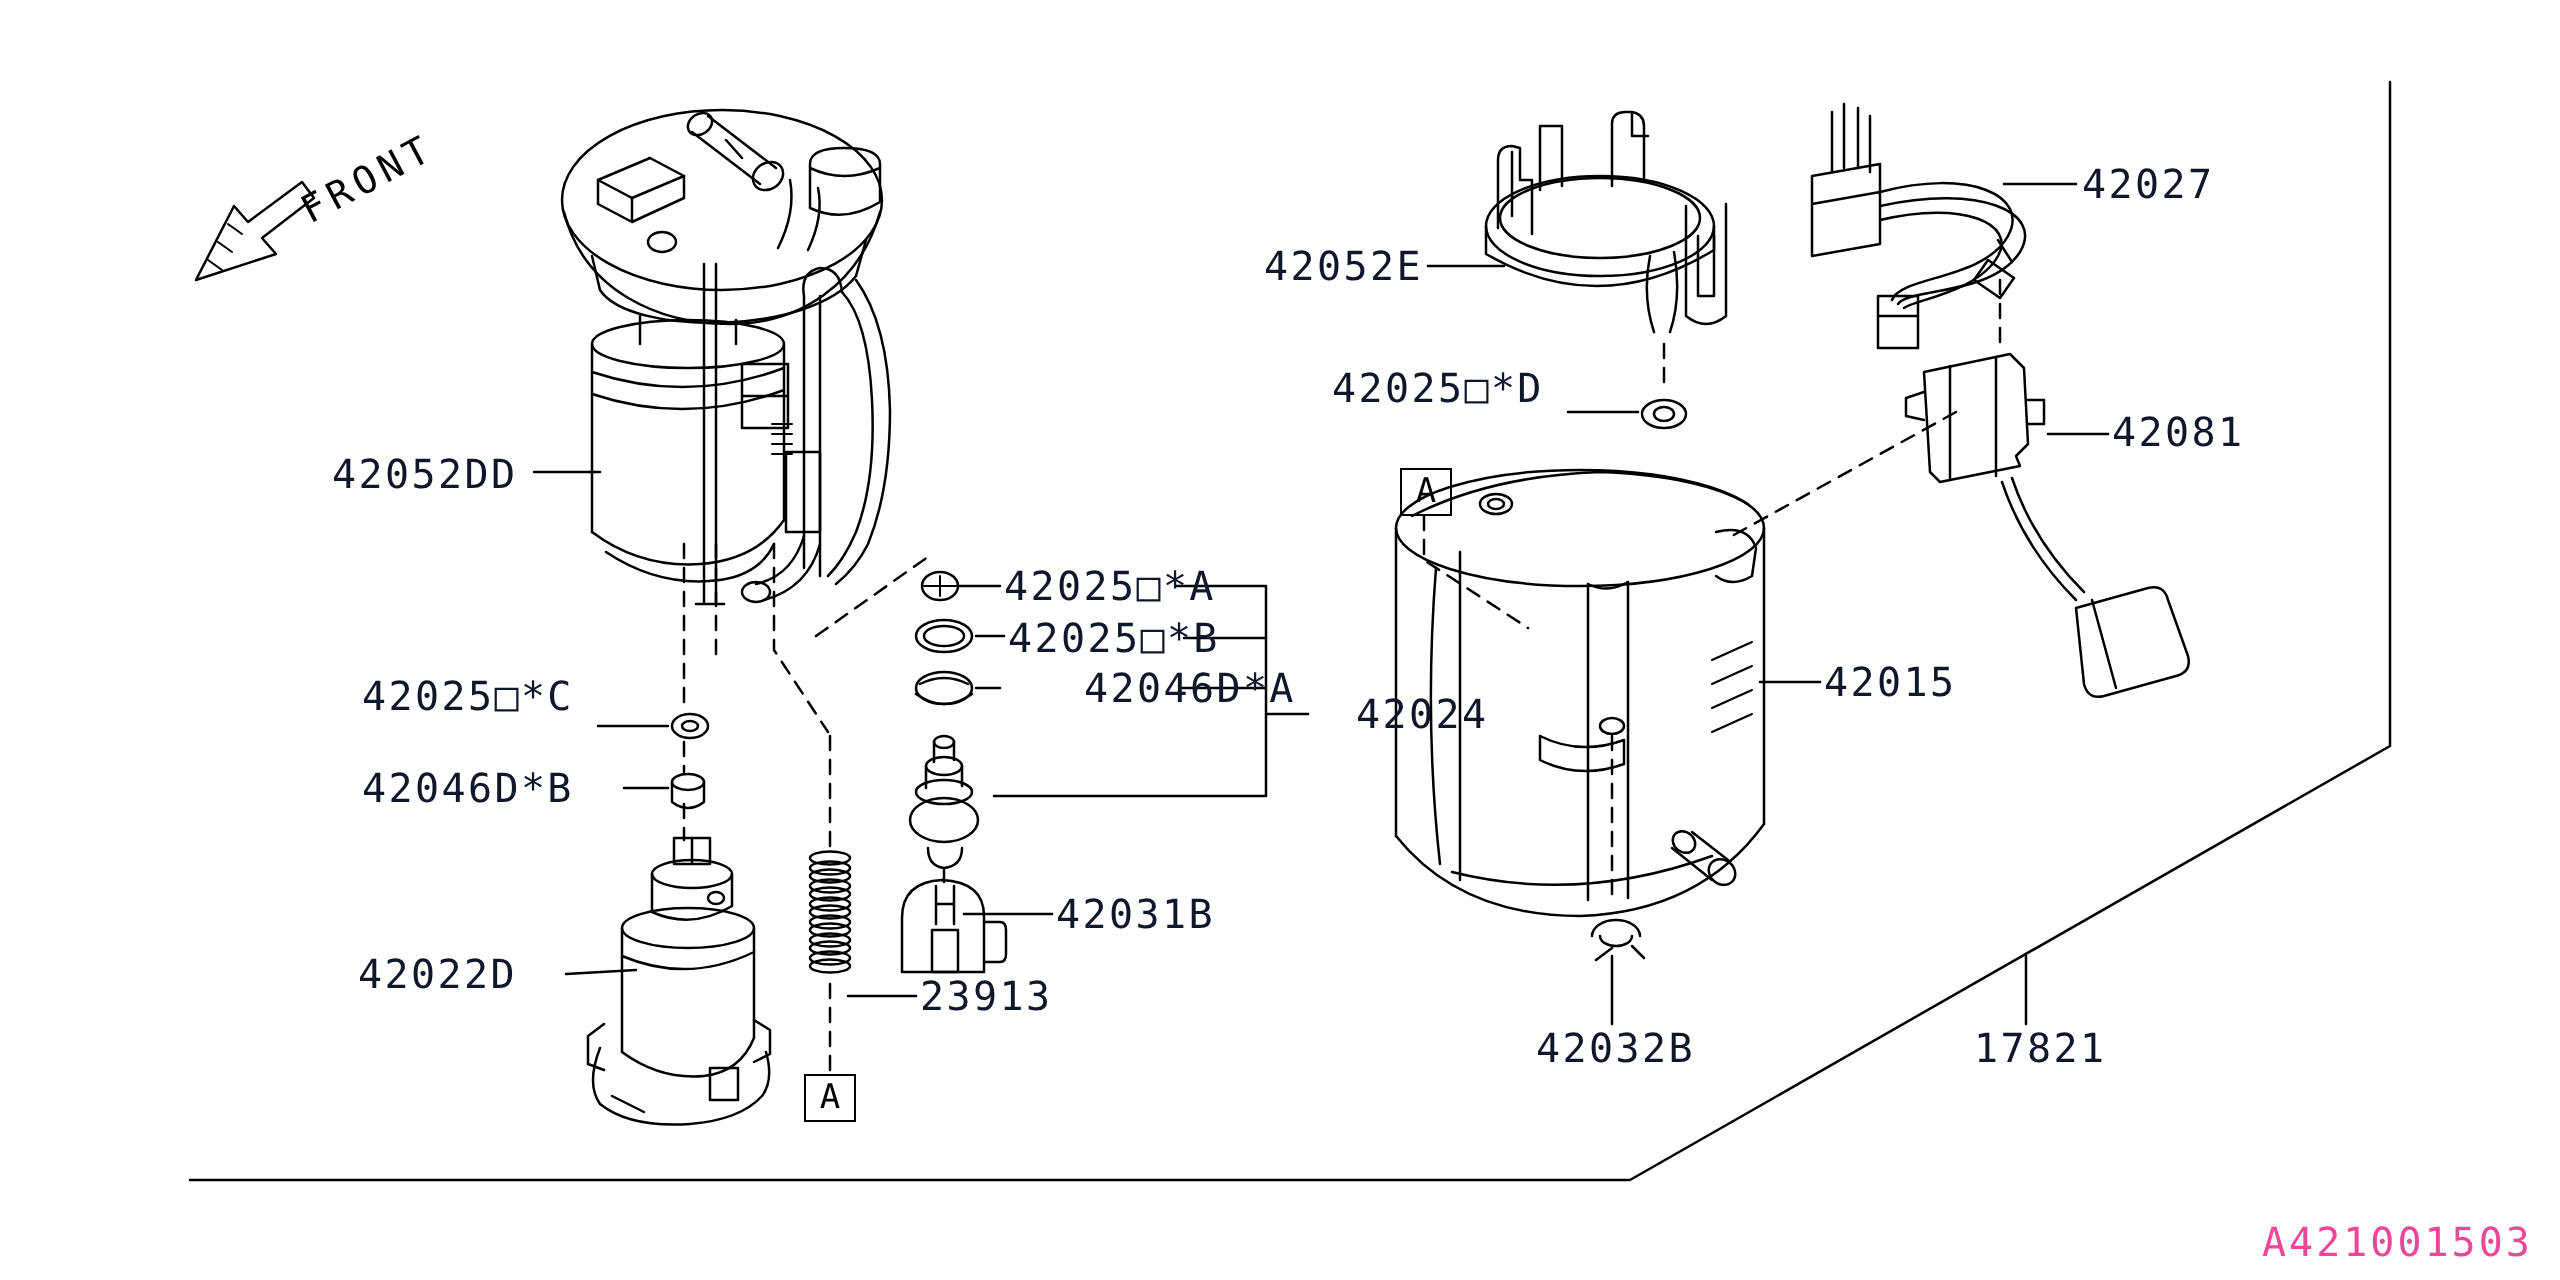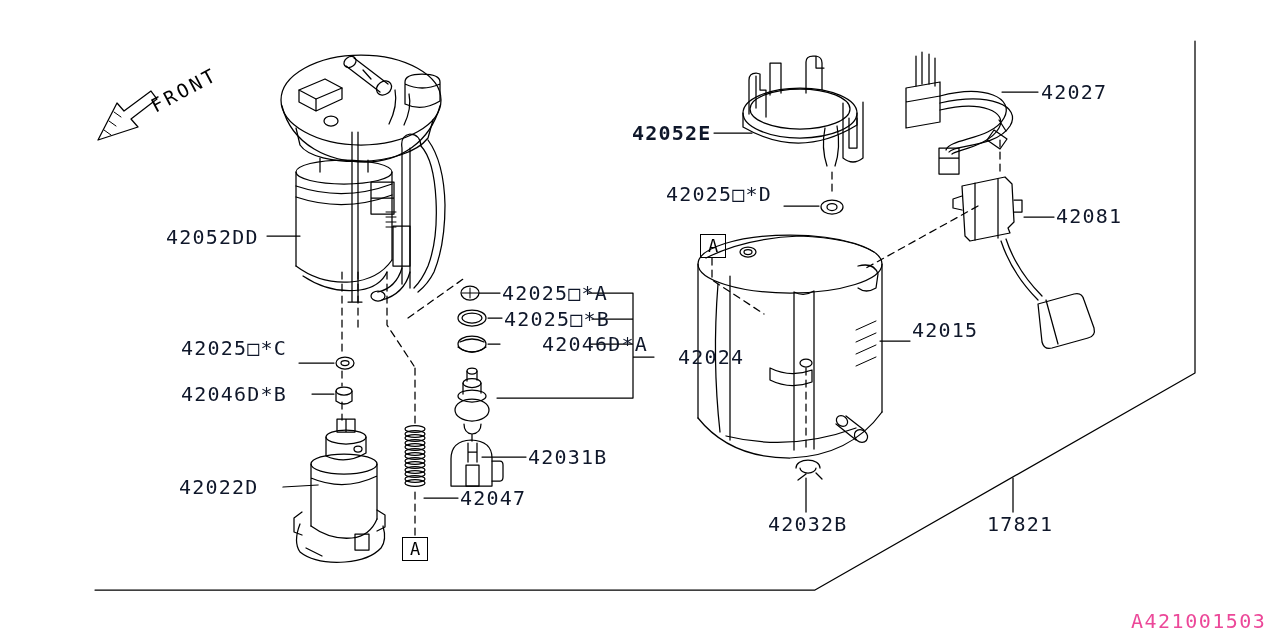--- a/index.html
+++ b/index.html
@@ -209,29 +209,29 @@
 
   <div class="front">FRONT</div>
 
   <div class="dwgnum">A421001503</div>
 
   <div id="labels-layer">
       <div class="plabel" style="left: 166px; top: 227px;">42052DD</div>
       <div class="plabel" style="left: 181px; top: 338px;">42025□*C</div>
       <div class="plabel" style="left: 181px; top: 384px;">42046D*B</div>
       <div class="plabel" style="left: 179px; top: 477px;">42022D</div>
-      <div class="plabel" style="left: 460px; top: 488px;">42047</div>
+      <div class="plabel" style="left: 460px; top: 488px;">23913</div>
       <div class="plabel" style="left: 528px; top: 447px;">42031B</div>
       <div class="plabel" style="left: 502px; top: 283px;">42025□*A</div>
       <div class="plabel" style="left: 504px; top: 309px;">42025□*B</div>
       <div class="plabel" style="left: 502px; top: 334px; margin-left: 40px;">42046D*A</div>
       <div class="plabel" style="left: 656px; top: 347px; margin-left: 22px;">42024</div>
-      <div class="plabel" style="left: 632px; top: 123px; font-weight: bold;">42052E</div>
+      <div class="plabel" style="left: 632px; top: 123px;">42052E</div>
       <div class="plabel" style="left: 666px; top: 184px;">42025□*D</div>
       <div class="plabel" style="left: 1041px; top: 82px;">42027</div>
       <div class="plabel" style="left: 1056px; top: 206px;">42081</div>
-      <div class="plabel" style="left: 912px; top: 320px; text-align: right;">42015</div>
+      <div class="plabel" style="left: 912px; top: 331px; text-align: right;">42015</div>
       <div class="plabel" style="left: 768px; top: 514px;">42032B</div>
       <div class="plabel" style="left: 987px; top: 514px;">17821</div>
       <div class="amark" style="left: 402px; top: 537px;">A</div>
       <div class="amark" style="left: 700px; top: 234px;">A</div>
     </div>
 </div>
 
 </body></html>

